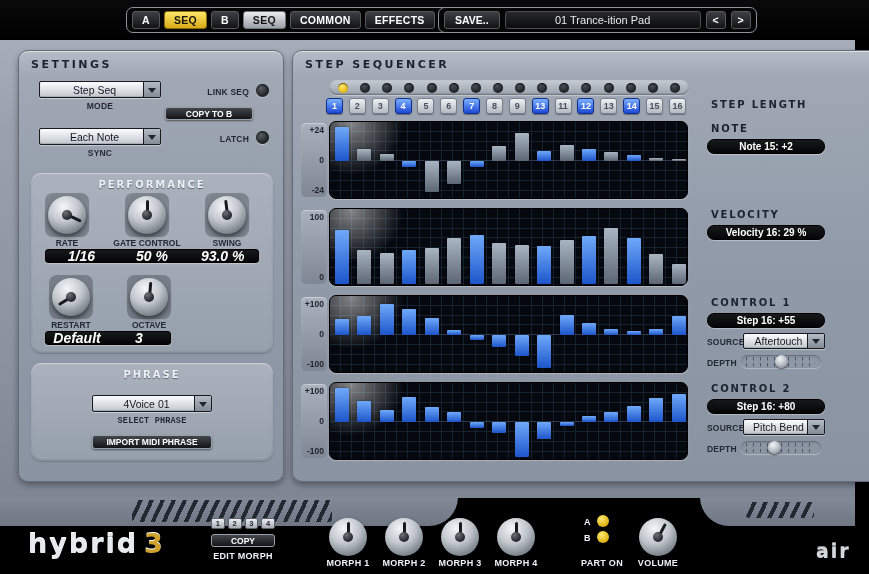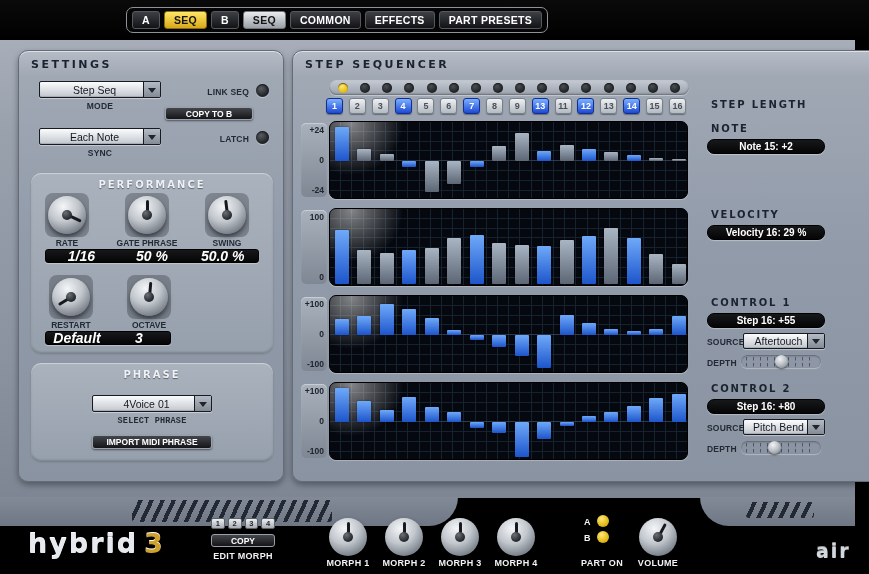--- a/index.html
+++ b/index.html
@@ -201,20 +201,26 @@
   <div class="topbar">
     <div class="tab-group" id="tab-group">
         <div class="tab dark">A</div>
         <div class="tab yellow">SEQ</div>
         <div class="tab dark">B</div>
         <div class="tab silver">SEQ</div>
         <div class="tab dark">COMMON</div>
         <div class="tab dark">EFFECTS</div>
         <div class="tab dark">PART PRESETS</div>
       </div>
+    <div class="save-group">
+      <div class="save-btn">SAVE..</div>
+      <div class="preset-display">01 Trance-ition Pad</div>
+      <div class="arrow-btn">&lt;</div>
+      <div class="arrow-btn">&gt;</div>
+    </div>
   </div>
 
   <div class="body-bg"></div>
   <div class="tab-left"></div>
   <div class="tab-right"></div>
   <div class="vent vent-left"></div>
   <div class="vent vent-right"></div>
 
   <div class="panel panel-settings">
     <div class="panel-header">SETTINGS</div>
@@ -251,27 +257,27 @@
         </div>
       <div class="knob" style="left:97px; top:23px; --arc:135deg; --rot:0deg;">
           <i class="ptr"></i>
           <i class="dot"></i>
         </div>
       <div class="knob" style="left:177px; top:23px; --arc:128deg; --rot:-7deg;">
           <i class="ptr"></i>
           <i class="dot"></i>
         </div>
       <div class="knob-label" style="left:6px; top:65px; width:60px;">RATE</div>
-      <div class="knob-label" style="left:80px; top:65px; width:72px;">GATE PHRASE</div>
+      <div class="knob-label" style="left:80px; top:65px; width:72px;">GATE CONTROL</div>
       <div class="knob-label" style="left:166px; top:65px; width:60px;">SWING</div>
 
       <div class="display-strip" style="left:14px; top:76px; width:214px; height:14px;">
         <div class="cell">1/16</div>
         <div class="cell">50 %</div>
-        <div class="cell">50.0 %</div>
+        <div class="cell">93.0 %</div>
       </div>
 
       <div class="backplate" style="left:18px; top:102px; width:44px; height:44px;"></div>
       <div class="backplate" style="left:96px; top:102px; width:44px; height:44px;"></div>
       <div class="knob" style="left:21px; top:105px; --arc:14deg; --rot:-121deg;">
           <i class="ptr"></i>
           <i class="dot"></i>
         </div>
       <div class="knob" style="left:99px; top:105px; --arc:140deg; --rot:5deg;">
           <i class="ptr"></i>

